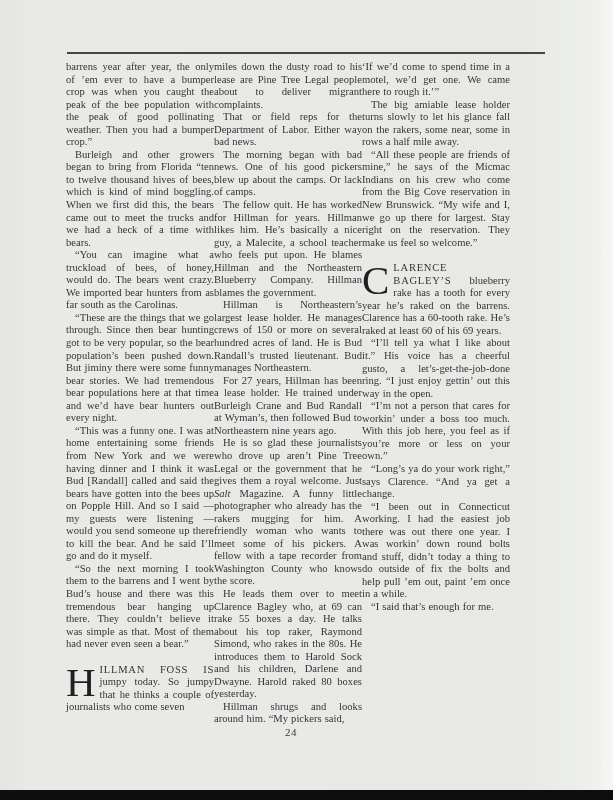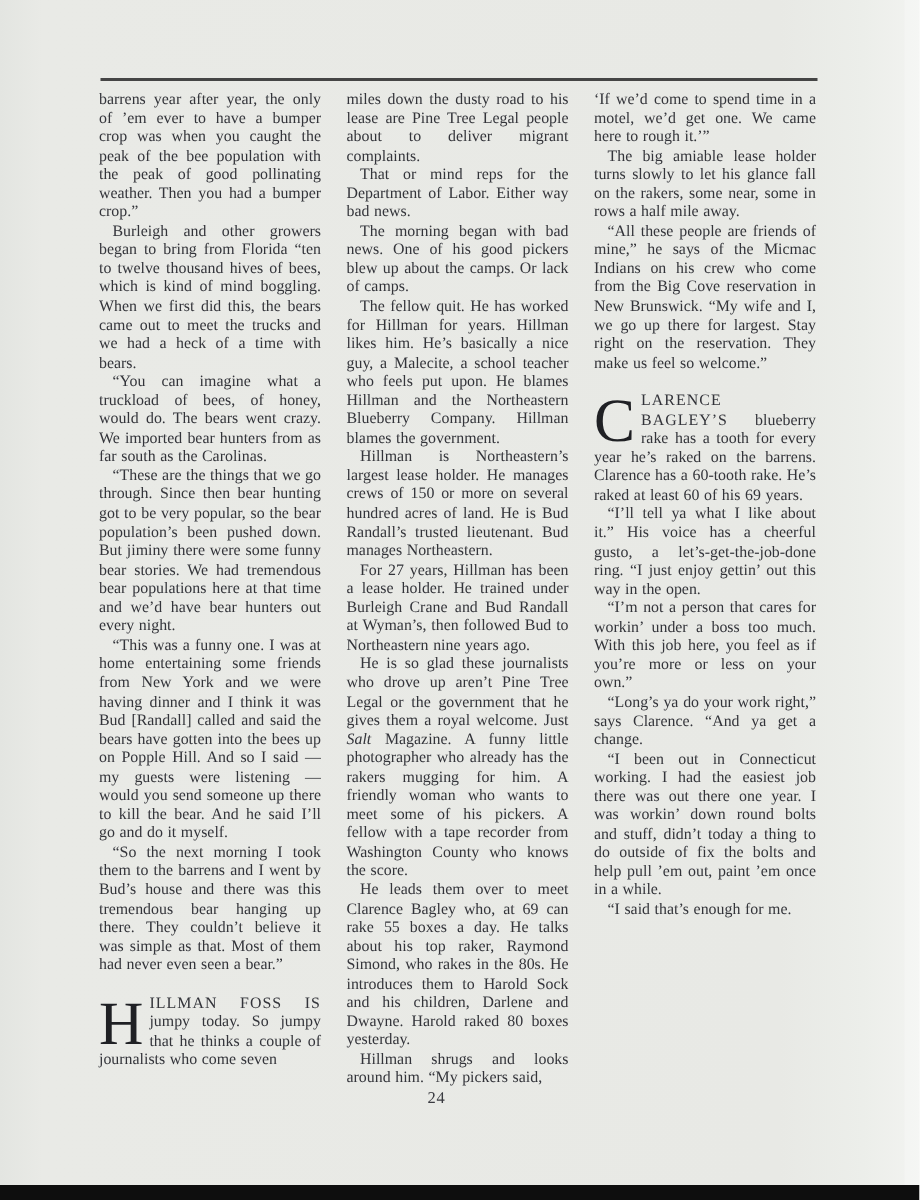--- a/index.html
+++ b/index.html
@@ -2,21 +2,21 @@
 <html><head>
 <meta charset="utf-8">
 <style>
   html,body{margin:0;padding:0;}
   body{width:613px;height:800px;font-family:"Liberation Serif",serif;}
   .page{
     position:relative;width:613px;height:800px;overflow:hidden;
     background:linear-gradient(90deg,#e3e5e1 0px,#e9eae6 28px,#e8e9e5 520px,#eceeea 575px,#f2f3f0 613px);
   }
   .top-rule{position:absolute;left:67px;top:52px;width:478px;height:2px;background:#454545;}
-  .text-block{position:absolute;left:66px;top:61px;width:479px;display:flex;gap:17px;}
+  .text-block{position:absolute;left:66px;top:61px;width:479px;display:flex;}
   .col{width:148px;font-size:10.6px;line-height:12.55px;color:#33343a;text-align:justify;word-spacing:0.4px;}
   .col p{margin:0;}
   .col p.indent{text-indent:9px;}
   .col p.space-before{margin-top:13px;}
   .dropcap{
     float:left;font-size:41px;line-height:33px;padding:2px 4px 0 0;
     color:#1f2024;font-family:"Liberation Serif",serif;
   }
   .leadcaps{letter-spacing:0.7px;word-spacing:3px;}
   .footer{position:absolute;left:66px;top:726px;width:450px;text-align:center;
@@ -35,21 +35,21 @@
         <p>barrens year after year, the only of ’em ever to have a bumper crop was when you caught the peak of the bee population with the peak of good pollinating weather. Then you had a bumper crop.”</p>
         <p class="indent">Burleigh and other growers began to bring from Florida “ten to twelve thousand hives of bees, which is kind of mind boggling. When we first did this, the bears came out to meet the trucks and we had a heck of a time with bears.</p>
         <p class="indent">“You can imagine what a truckload of bees, of honey, would do. The bears went crazy. We imported bear hunters from as far south as the Carolinas.</p>
         <p class="indent">“These are the things that we go through. Since then bear hunting got to be very popular, so the bear population’s been pushed down. But jiminy there were some funny bear stories. We had tremendous bear populations here at that time and we’d have bear hunters out every night.</p>
         <p class="indent">“This was a funny one. I was at home entertaining some friends from New York and we were having dinner and I think it was Bud [Randall] called and said the bears have gotten into the bees up on Popple Hill. And so I said — my guests were listening — would you send someone up there to kill the bear. And he said I’ll go and do it myself.</p>
         <p class="indent">“So the next morning I took them to the barrens and I went by Bud’s house and there was this tremendous bear hanging up there. They couldn’t believe it was simple as that. Most of them had never even seen a bear.”</p>
         <p class="space-before"><span class="dropcap">H</span><span class="leadcaps">ILLMAN FOSS IS </span>jumpy today. So jumpy that he thinks a couple of journalists who come seven</p>
       </div>
     <div class="col">
         <p>miles down the dusty road to his lease are Pine Tree Legal people about to deliver migrant complaints.</p>
-        <p class="indent">That or mind reps for the Department of Labor. Either way bad news.</p>
+        <p class="indent">That or field reps for the Department of Labor. Either way bad news.</p>
         <p class="indent">The morning began with bad news. One of his good pickers blew up about the camps. Or lack of camps.</p>
         <p class="indent">The fellow quit. He has worked for Hillman for years. Hillman likes him. He’s basically a nice guy, a Malecite, a school teacher who feels put upon. He blames Hillman and the Northeastern Blueberry Company. Hillman blames the government.</p>
         <p class="indent">Hillman is Northeastern’s largest lease holder. He manages crews of 150 or more on several hundred acres of land. He is Bud Randall’s trusted lieutenant. Bud manages Northeastern.</p>
         <p class="indent">For 27 years, Hillman has been a lease holder. He trained under Burleigh Crane and Bud Randall at Wyman’s, then followed Bud to Northeastern nine years ago.</p>
         <p class="indent"><span>He is so glad these journalists who drove up aren’t Pine Tree Legal or the government that he gives them a royal welcome. Just <i>Salt</i> Magazine. A funny little photographer who already has the rakers mugging for him. A friendly woman who wants to meet some of his pickers. A fellow with a tape recorder from Washington County who knows the score.</span></p>
         <p class="indent">He leads them over to meet Clarence Bagley who, at 69 can rake 55 boxes a day. He talks about his top raker, Raymond Simond, who rakes in the 80s. He introduces them to Harold Sock and his children, Darlene and Dwayne. Harold raked 80 boxes yesterday.</p>
         <p class="indent">Hillman shrugs and looks around him. “My pickers said,</p>
       </div>
     <div class="col">
         <p>‘If we’d come to spend time in a motel, we’d get one. We came here to rough it.’”</p>

